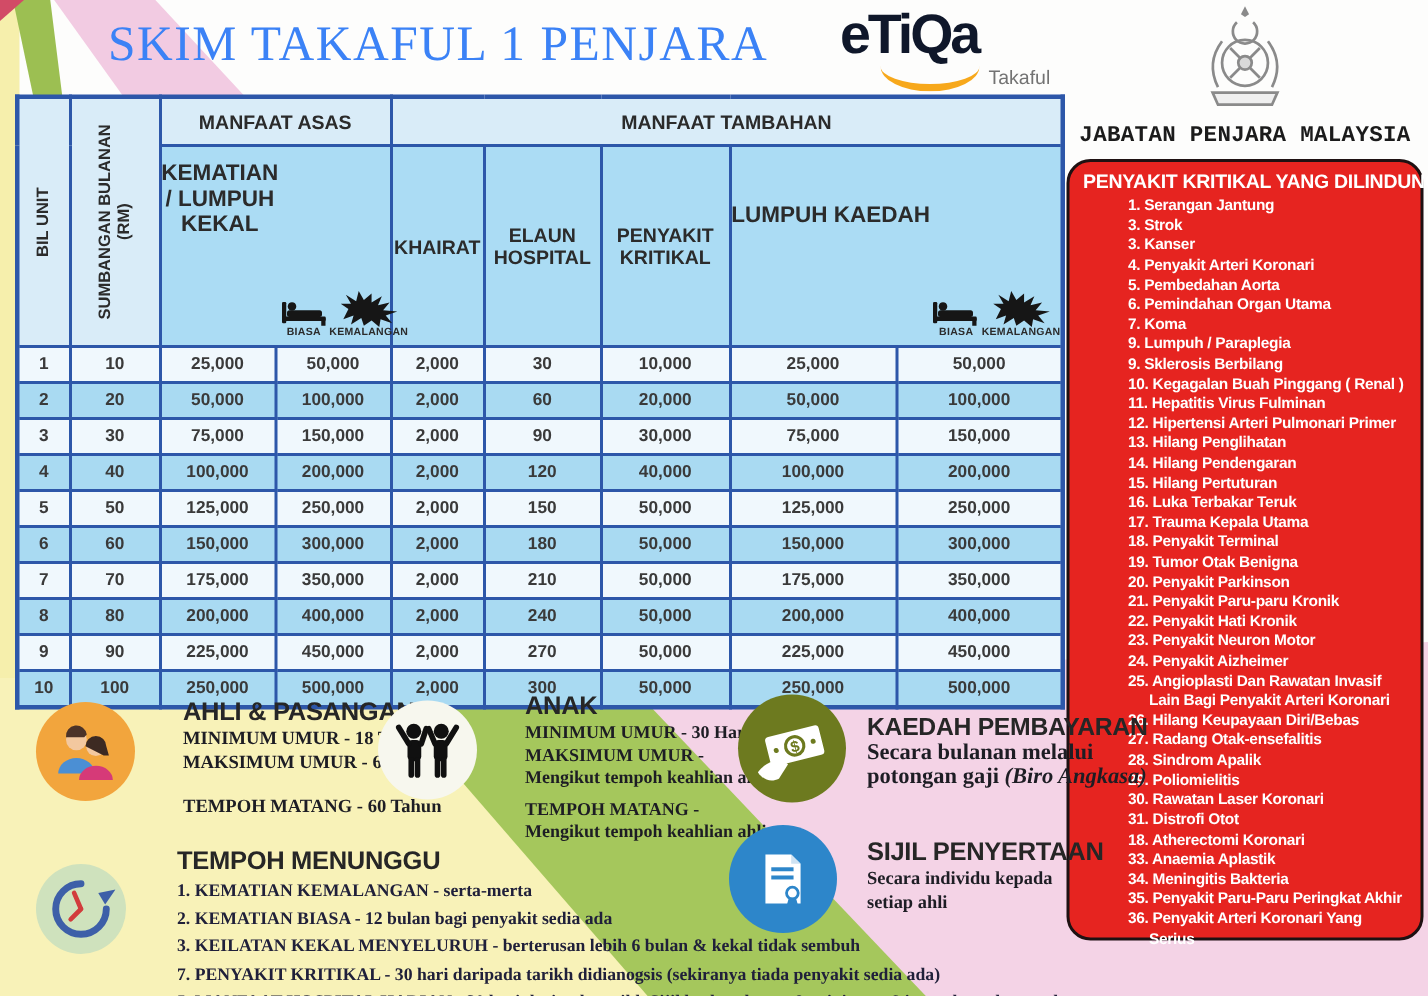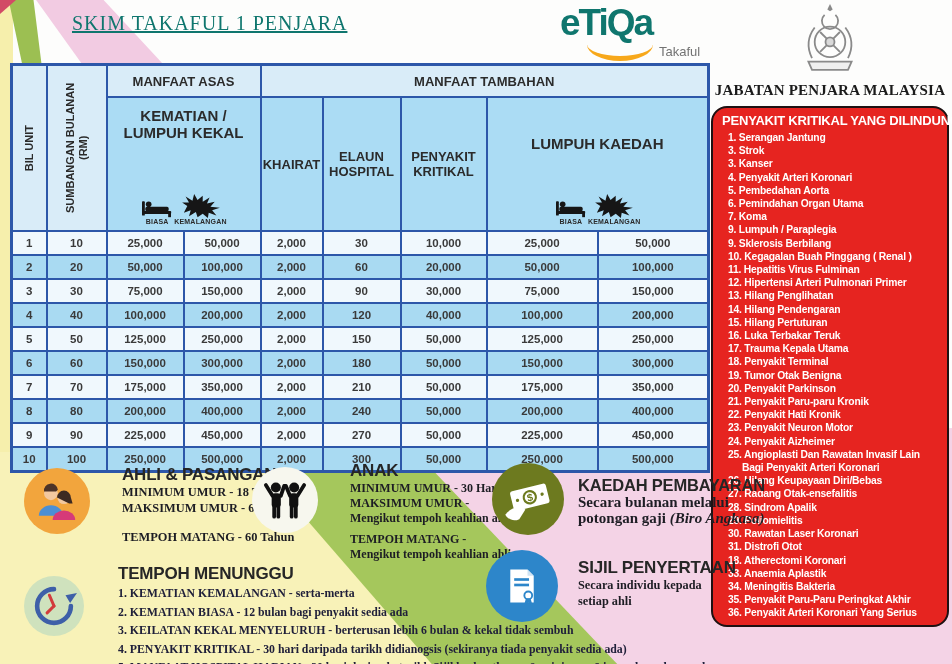--- a/index.html
+++ b/index.html
@@ -8,41 +8,41 @@
   .abs{position:absolute;}
   
   .bg-yellow-left{left:0;top:0;width:13px;height:664px;background:#f6efac;}
   .bg-corner-red{left:0;top:0;width:16px;height:14px;background:#d24b66;clip-path:polygon(0 0,100% 0,0 100%);}
   .bg-green-wedge{left:5px;top:0;width:46px;height:140px;background:#9cbf52;clip-path:polygon(8% 0,62% 0,100% 100%,72% 100%);}
   .bg-pink-band{left:28px;top:0;width:135px;height:64px;background:#f2cbe2;clip-path:polygon(6% 0,56% 0,100% 100%,40% 100%);}
   .bg-yellow-bottom{left:0;top:452px;width:442px;height:212px;background:#f8f2b8;clip-path:polygon(0 0,57% 0,100% 100%,0 100%);}
   .bg-green-band{left:248px;top:452px;width:375px;height:212px;background:#a5c75c;clip-path:polygon(0 0,45% 0,100% 100%,49% 100%);}
   .bg-pink-bottom{left:412px;top:428px;width:540px;height:236px;background:#f4d3e6;clip-path:polygon(1% 11%,100% 0,100% 100%,38% 100%);}
   
-  .page-title{left:72px;top:12px;font-family:"Liberation Serif",serif;font-size:20px;color:#0f766e;letter-spacing:1px;white-space:nowrap;text-decoration:underline;}
+  .page-title{left:72px;top:12px;font-family:"Liberation Serif",serif;font-size:33px;color:#3b82f6;letter-spacing:1px;white-space:nowrap;}
   .etiqa{left:560px;top:2px;width:150px;height:60px;}
-  .etiqa-word{position:absolute;left:0;top:0;font-size:37px;font-weight:bold;color:#0f766e;letter-spacing:-2px;}
+  .etiqa-word{position:absolute;left:0;top:0;font-size:37px;font-weight:bold;color:#0f172a;letter-spacing:-2px;}
   .etiqa-smile{position:absolute;left:27px;top:38px;width:66px;height:16px;border-bottom:5px solid #f7a81b;border-radius:0 0 100% 100%/0 0 160% 160%;}
   .etiqa-sub{position:absolute;left:99px;top:42px;font-size:13px;color:#737373;}
   .org-crest{left:794px;top:2px;}
-  .org-name{left:708px;top:82px;width:244px;text-align:center;font-family:Liberation Serif, serif;font-weight:bold;font-size:15px;color:#1b1b1b;letter-spacing:.2px;white-space:nowrap;}
+  .org-name{left:708px;top:82px;width:244px;text-align:center;font-family:Liberation Mono, monospace;font-weight:bold;font-size:15px;color:#1b1b1b;letter-spacing:.2px;white-space:nowrap;}
   
   .redbox{left:711px;top:106px;width:238px;height:521px;background:#e62420;border:2px solid #1e1112;border-radius:16px;
           box-sizing:border-box;padding:5px 9px 6px 9px;color:#fff;}
   .redbox-title{font-size:13px;font-weight:bold;text-align:center;letter-spacing:-.2px;white-space:nowrap;margin-bottom:3px;}
-  .rb-item{font-size:10.3px;font-weight:bold;line-height:13.2px;letter-spacing:-.2px;padding-left:20px;text-indent:-14px;}
+  .rb-item{font-size:10.3px;font-weight:bold;line-height:13.2px;letter-spacing:-.2px;padding-left:20px;text-indent:-14px;margin-left:24px;}
   
   table.benefit{position:absolute;left:10px;top:63px;width:697px;border-collapse:collapse;table-layout:fixed;}
   table.benefit th,table.benefit td{border:2px solid #2d57a9;text-align:center;vertical-align:middle;padding:0;color:#3a3a3a;}
   table.benefit{border:3px solid #2d57a9;}
   tr.hdr1 th{height:30px;background:#d9ecf8;font-size:13px;font-weight:bold;color:#2b2b2b;}
   tr.hdr2 th{height:132px;background:#abdcf4;font-size:13px;font-weight:bold;color:#2b2b2b;}
   th.corner{background:#dcebf5;}
   .vert{writing-mode:vertical-rl;transform:rotate(180deg);margin:0 auto;font-size:11px;font-weight:bold;line-height:13px;max-height:150px;color:#2b2b2b;}
-  .bigcell{display:flex;flex-direction:column;justify-content:space-between;height:126px;padding-top:6px;box-sizing:border-box;align-items:center;}
+  .bigcell{display:flex;flex-direction:row;justify-content:space-between;height:126px;padding-top:6px;box-sizing:border-box;}
   .bigcell .lbl{font-size:15px;line-height:17px;}
   .icon-row{display:flex;justify-content:space-evenly;align-items:flex-end;padding-bottom:2px;}
   .icon-grp{display:flex;flex-direction:column;align-items:center;}
   .icon-grp .cap{font-size:7px;font-weight:bold;letter-spacing:.2px;}
   tbody td{height:22px;font-size:11.5px;font-weight:600;}
   tbody tr.odd td{background:#f0f8fd;}
   tbody tr.even td{background:#a9daf2;}
   
   .circle{border-radius:50%;display:flex;align-items:center;justify-content:center;}
   .sec-title{font-size:17px;font-weight:bold;color:#262626;letter-spacing:-.2px;white-space:nowrap;}
@@ -413,16 +413,16 @@
     <line x1="30" y1="30" x2="24" y2="16" stroke="#d23c3c" stroke-width="4" stroke-linecap="round"></line>
     <line x1="30" y1="30" x2="21" y2="39" stroke="#d23c3c" stroke-width="4" stroke-linecap="round"></line>
   </svg>
 </div>
 <div class="abs" style="left:118px;top:564px">
   <div class="sec-title">TEMPOH MENUNGGU</div>
   <div class="tempoh-items">
       <div>1. KEMATIAN KEMALANGAN - serta-merta</div>
       <div>2. KEMATIAN BIASA - 12 bulan bagi penyakit sedia ada</div>
       <div>3. KEILATAN KEKAL MENYELURUH - berterusan lebih 6 bulan &amp; kekal tidak sembuh</div>
-      <div>4. PENYAKIT KRITIKAL - 30 hari daripada tarikh didianogsis (sekiranya tiada penyakit sedia ada)</div>
+      <div>7. PENYAKIT KRITIKAL - 30 hari daripada tarikh didianogsis (sekiranya tiada penyakit sedia ada)</div>
       <div>5. MANFAAT HOSPITAL HARIAN - 30 hari daripada tarikh Sijil berkuatkuasa &amp; minimum 6 jam selepas kemasukan</div>
     </div>
 </div>
 
 </body></html>

